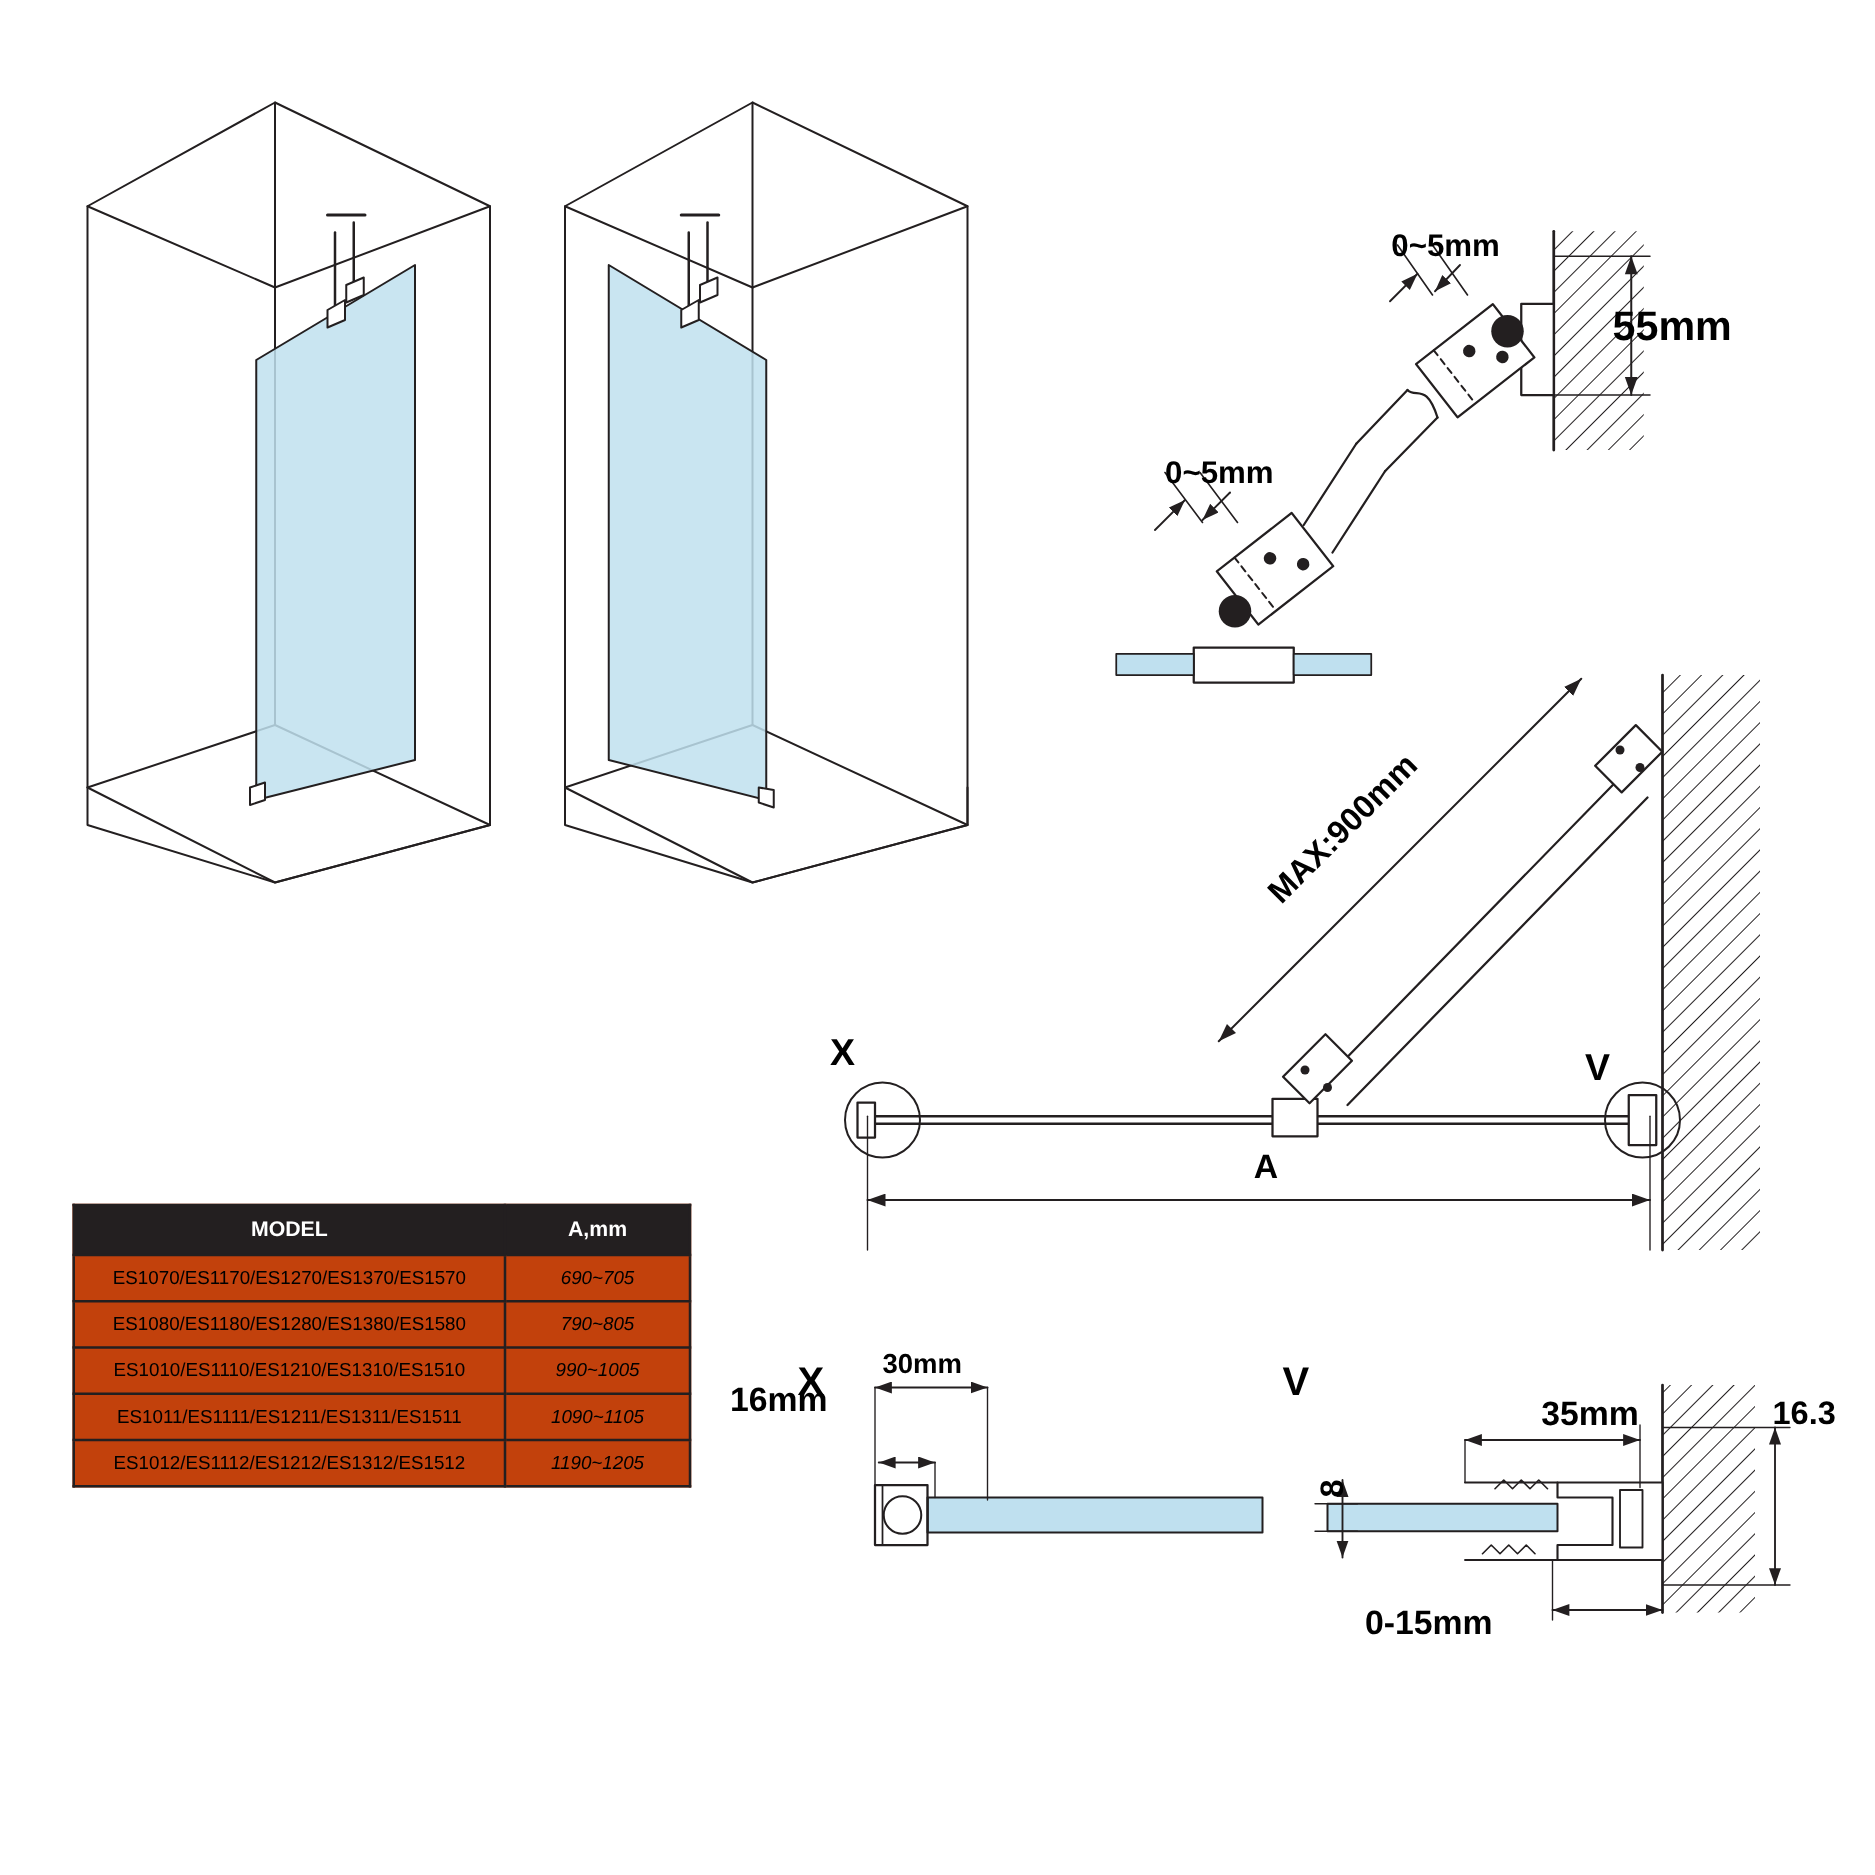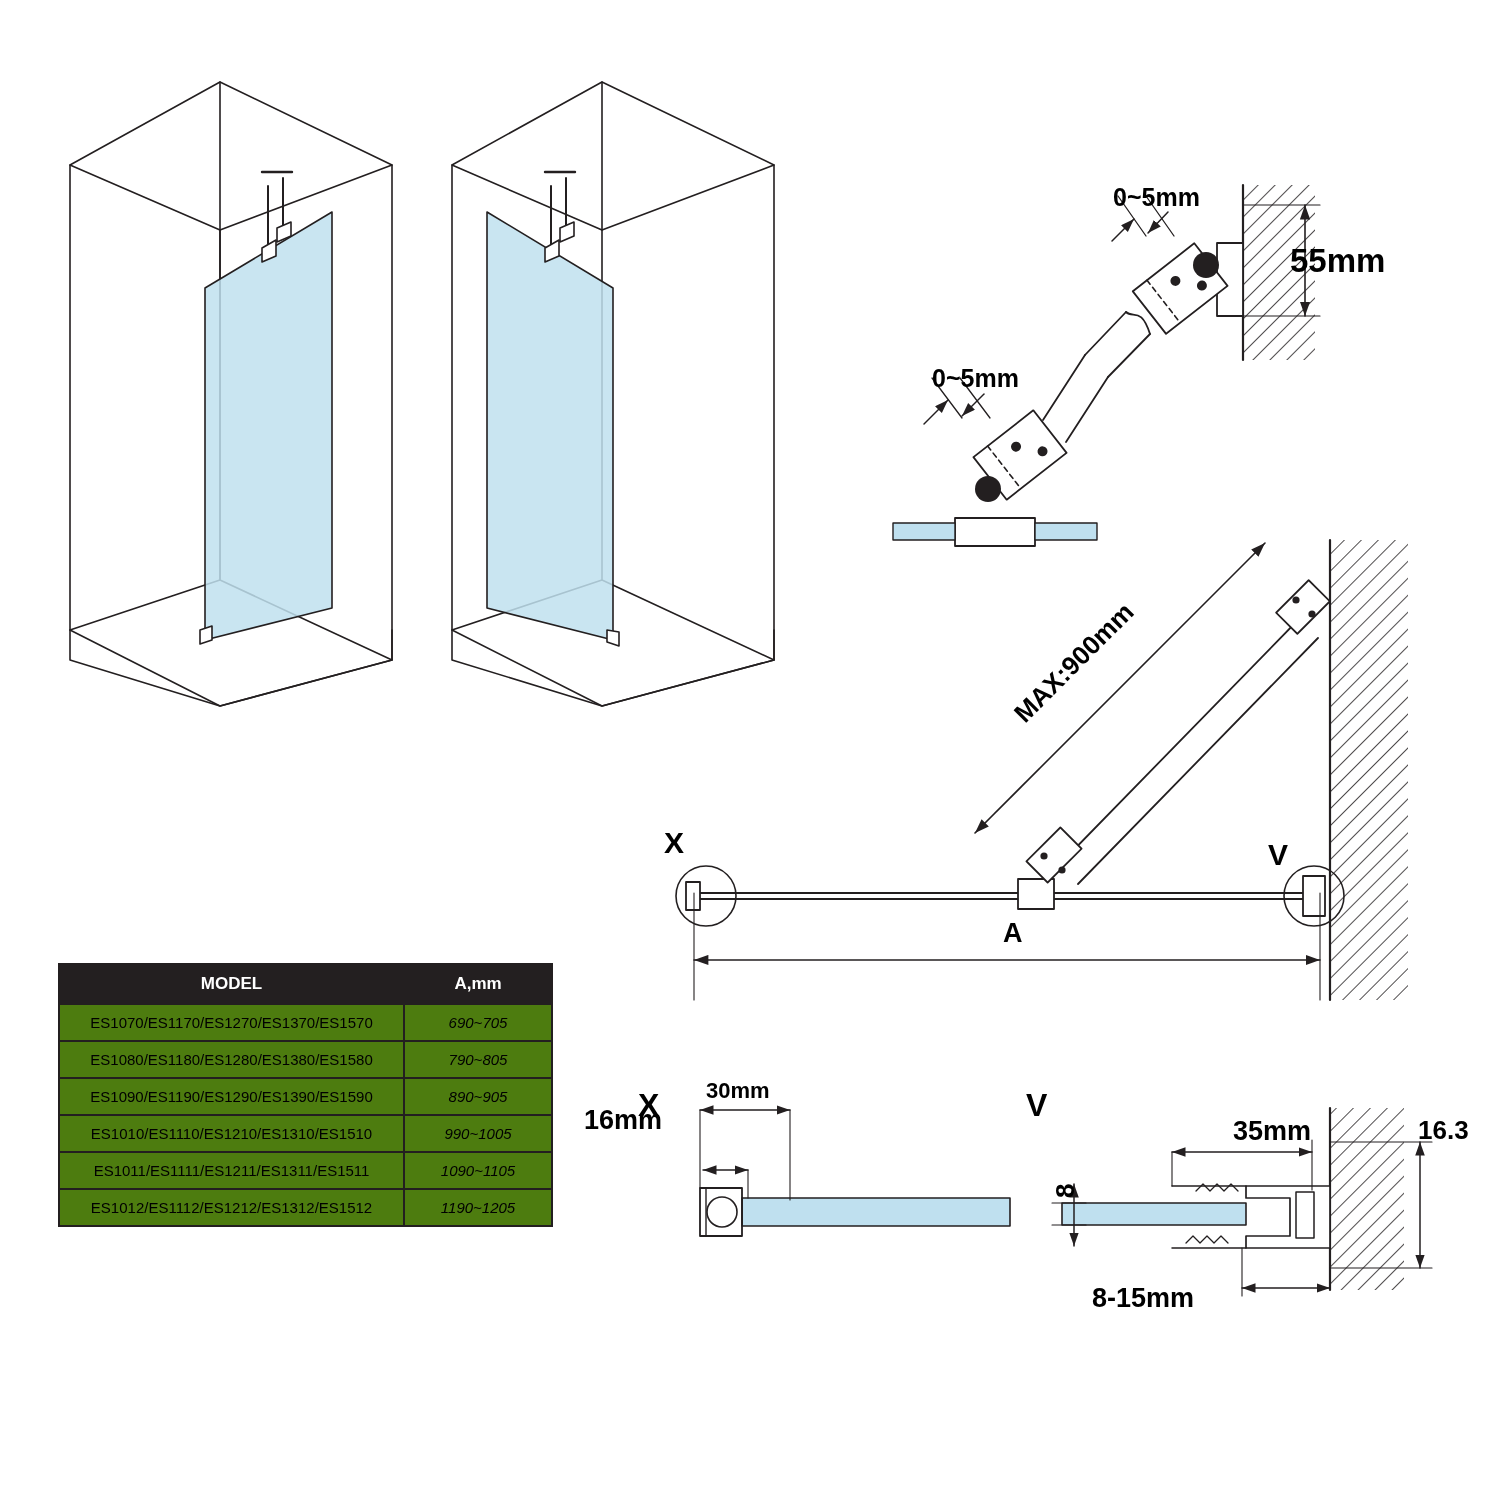--- a/index.html
+++ b/index.html
@@ -35,21 +35,21 @@
     white-space: nowrap;
   }
   
   .model-table {
     position: absolute;
     left: 58px;
     top: 963px;
     width: 495px;
     border-collapse: collapse;
     font-family: "Liberation Sans", sans-serif;
-    background: #4d7c0f;
+    background: #c2410c;
   }
   .model-table th {
     background: #231f20;
     color: #ffffff;
     font-size: 17px;
     font-weight: bold;
     padding: 9px 4px;
     border: 2px solid #231f20;
     text-align: center;
   }
@@ -275,43 +275,39 @@
   <div class="lbl" style="left:584px; top:1105px; font-size:27px;">16mm</div>
 
   <div class="lbl" style="left:1026px; top:1087px; font-size:32px;">V</div>
 
   <div class="lbl" style="left:1233px; top:1116px; font-size:27px;">35mm</div>
 
   <div class="lbl" style="left:1050px; top:1198px; font-size:26px; transform:rotate(-90deg); transform-origin:left top;">8</div>
 
   <div class="lbl" style="left:1418px; top:1115px; font-size:26px;">16.3</div>
 
-  <div class="lbl" style="left:1092px; top:1283px; font-size:27px;">8-15mm</div>
+  <div class="lbl" style="left:1092px; top:1283px; font-size:27px;">0-15mm</div>
 
   <table class="model-table">
     <thead>
       <tr>
         <th>MODEL</th>
         <th>A,mm</th>
       </tr>
     </thead>
     <tbody>
       <tr>
         <td class="model-col">ES1070/ES1170/ES1270/ES1370/ES1570</td>
         <td class="a-col">690~705</td>
       </tr>
       <tr>
         <td class="model-col">ES1080/ES1180/ES1280/ES1380/ES1580</td>
         <td class="a-col">790~805</td>
       </tr>
       <tr>
-        <td class="model-col">ES1090/ES1190/ES1290/ES1390/ES1590</td>
-        <td class="a-col">890~905</td>
-      </tr>
-      <tr>
         <td class="model-col">ES1010/ES1110/ES1210/ES1310/ES1510</td>
         <td class="a-col">990~1005</td>
       </tr>
       <tr>
         <td class="model-col">ES1011/ES1111/ES1211/ES1311/ES1511</td>
         <td class="a-col">1090~1105</td>
       </tr>
       <tr>
         <td class="model-col">ES1012/ES1112/ES1212/ES1312/ES1512</td>
         <td class="a-col">1190~1205</td>

